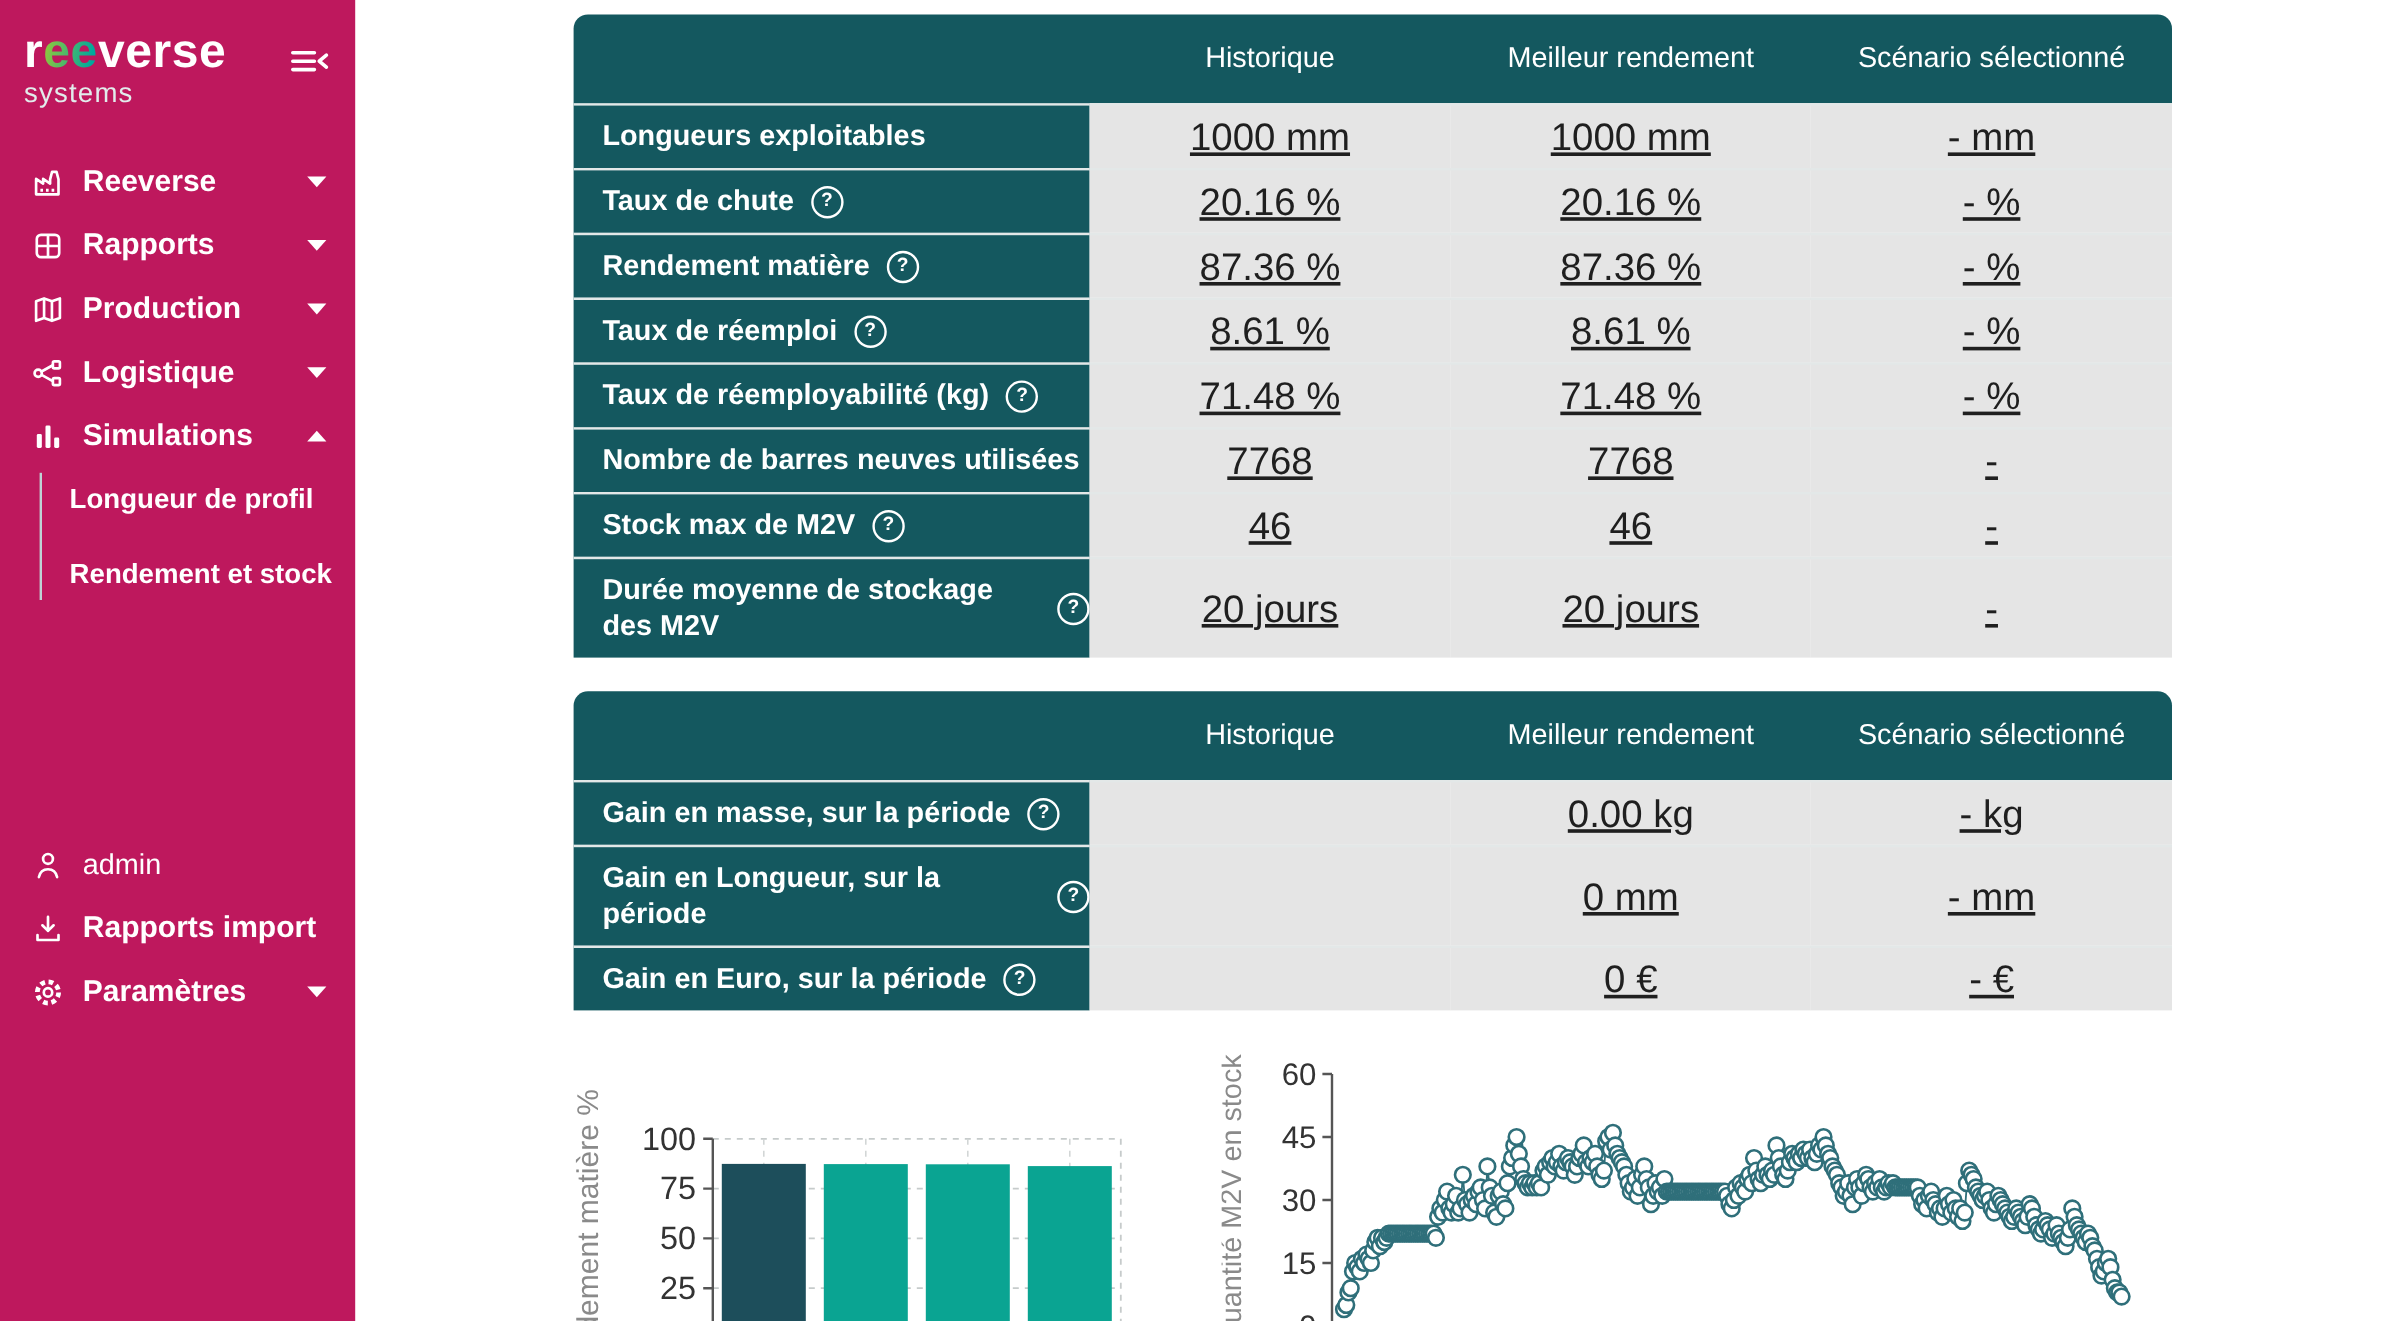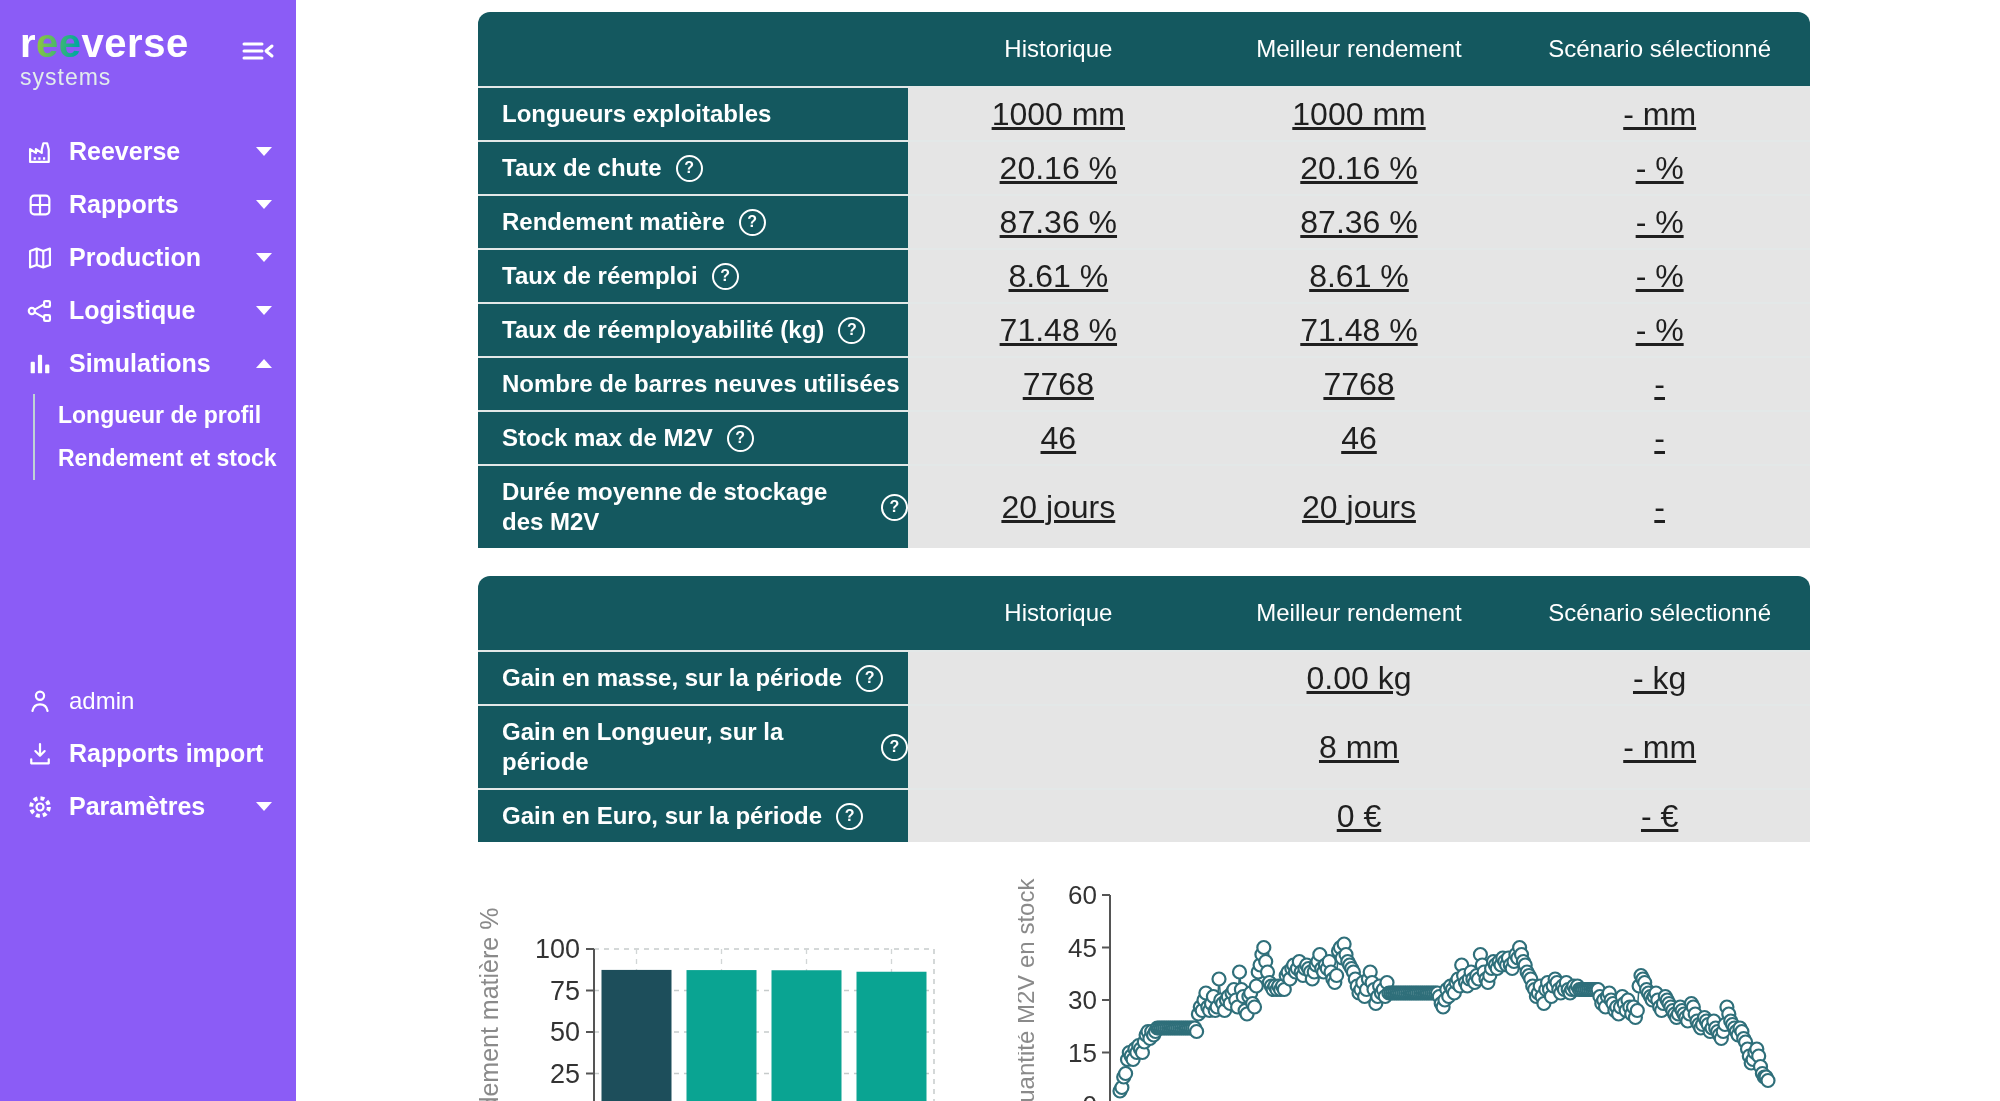--- a/index.html
+++ b/index.html
@@ -1,32 +1,32 @@
 <!DOCTYPE html>
 <html><head>
 <meta charset="utf-8">
 <style>
   * { box-sizing: border-box; margin: 0; padding: 0; }
   html, body { width: 2000px; height: 1101px; overflow: hidden; }
   body { display: flex; font-family: "Liberation Sans", sans-serif; background: #ffffff; }
 
   
-  .sidebar { width: 296px; min-width: 296px; height: 1101px; background: #8b5cf6; color: #fff; display: flex; flex-direction: column; padding-top: 22px; }
+  .sidebar { width: 296px; min-width: 296px; height: 1101px; background: #be185d; color: #fff; display: flex; flex-direction: column; padding-top: 22px; }
   .logo-row { display: flex; align-items: flex-start; padding: 0 20px 0 20px; }
   .logo-line1 { font-size: 40px; font-weight: 700; letter-spacing: 0.5px; line-height: 1.05; color: #fff; }
   .logo-ee { background: linear-gradient(100deg, #8dc63f 10%, #00a99d 85%); -webkit-background-clip: text; background-clip: text; color: transparent; }
   .logo-sub { font-size: 23px; font-weight: 400; color: #e2ecec; letter-spacing: 1px; margin-top: 0px; }
   .collapse-btn { margin-left: auto; margin-top: 14px; cursor: pointer; }
   nav.top { margin-top: 34px; }
   .nav-item { display: flex; align-items: center; gap: 15px; padding: 12px 24px 12px 26px; font-size: 25px; font-weight: 700; cursor: pointer; }
   .nav-item .icon { width: 28px; height: 28px; display: inline-flex; flex-shrink: 0; }
   .caret { margin-left: auto; width: 0; height: 0; border-left: 8px solid transparent; border-right: 8px solid transparent; }
   .caret.down { border-top: 9px solid #fff; }
   .caret.up { border-bottom: 9px solid #fff; }
-  .subnav { margin: 4px 0 10px 33px; border-left: 2.5px solid #bed3d5; padding-left: 23px; display: flex; flex-direction: column; gap: 0; }
+  .subnav { margin: 4px 0 10px 33px; border-left: 2.5px solid #bed3d5; padding-left: 23px; display: flex; flex-direction: column; gap: 20px; }
   .sub-item { font-size: 23px; font-weight: 600; padding: 8px 0; cursor: pointer; color: #ffffff; }
   nav.bottom { margin-top: 185px; }
   .nav-item.plain { font-weight: 500; font-size: 24px; }
 
   
   main { flex: 1; padding: 12px 0 0 182px; }
   .data-table { width: 1332px; }
   .data-table + .data-table { margin-top: 28px; }
   .thead { display: grid; grid-template-columns: 430px 1fr 1fr 1fr; background: #14585f; color: #fff; height: 74px; align-items: center; border-radius: 12px 12px 0 0; }
   .th { text-align: center; font-size: 24px; font-weight: 500; }
@@ -245,21 +245,21 @@
         <div class="cell"></div>
         <div class="cell">0.00 kg</div>
         <div class="cell">- kg</div>
       </div>
       <div class="trow">
         <div class="row-label">
           <span class="txt">Gain en Longueur, sur la période</span>
           <span class="help">?</span>
         </div>
         <div class="cell"></div>
-        <div class="cell">8 mm</div>
+        <div class="cell">0 mm</div>
         <div class="cell">- mm</div>
       </div>
       <div class="trow">
         <div class="row-label">
           <span class="txt">Gain en Euro, sur la période</span>
           <span class="help">?</span>
         </div>
         <div class="cell"></div>
         <div class="cell">0 €</div>
         <div class="cell">- €</div>

